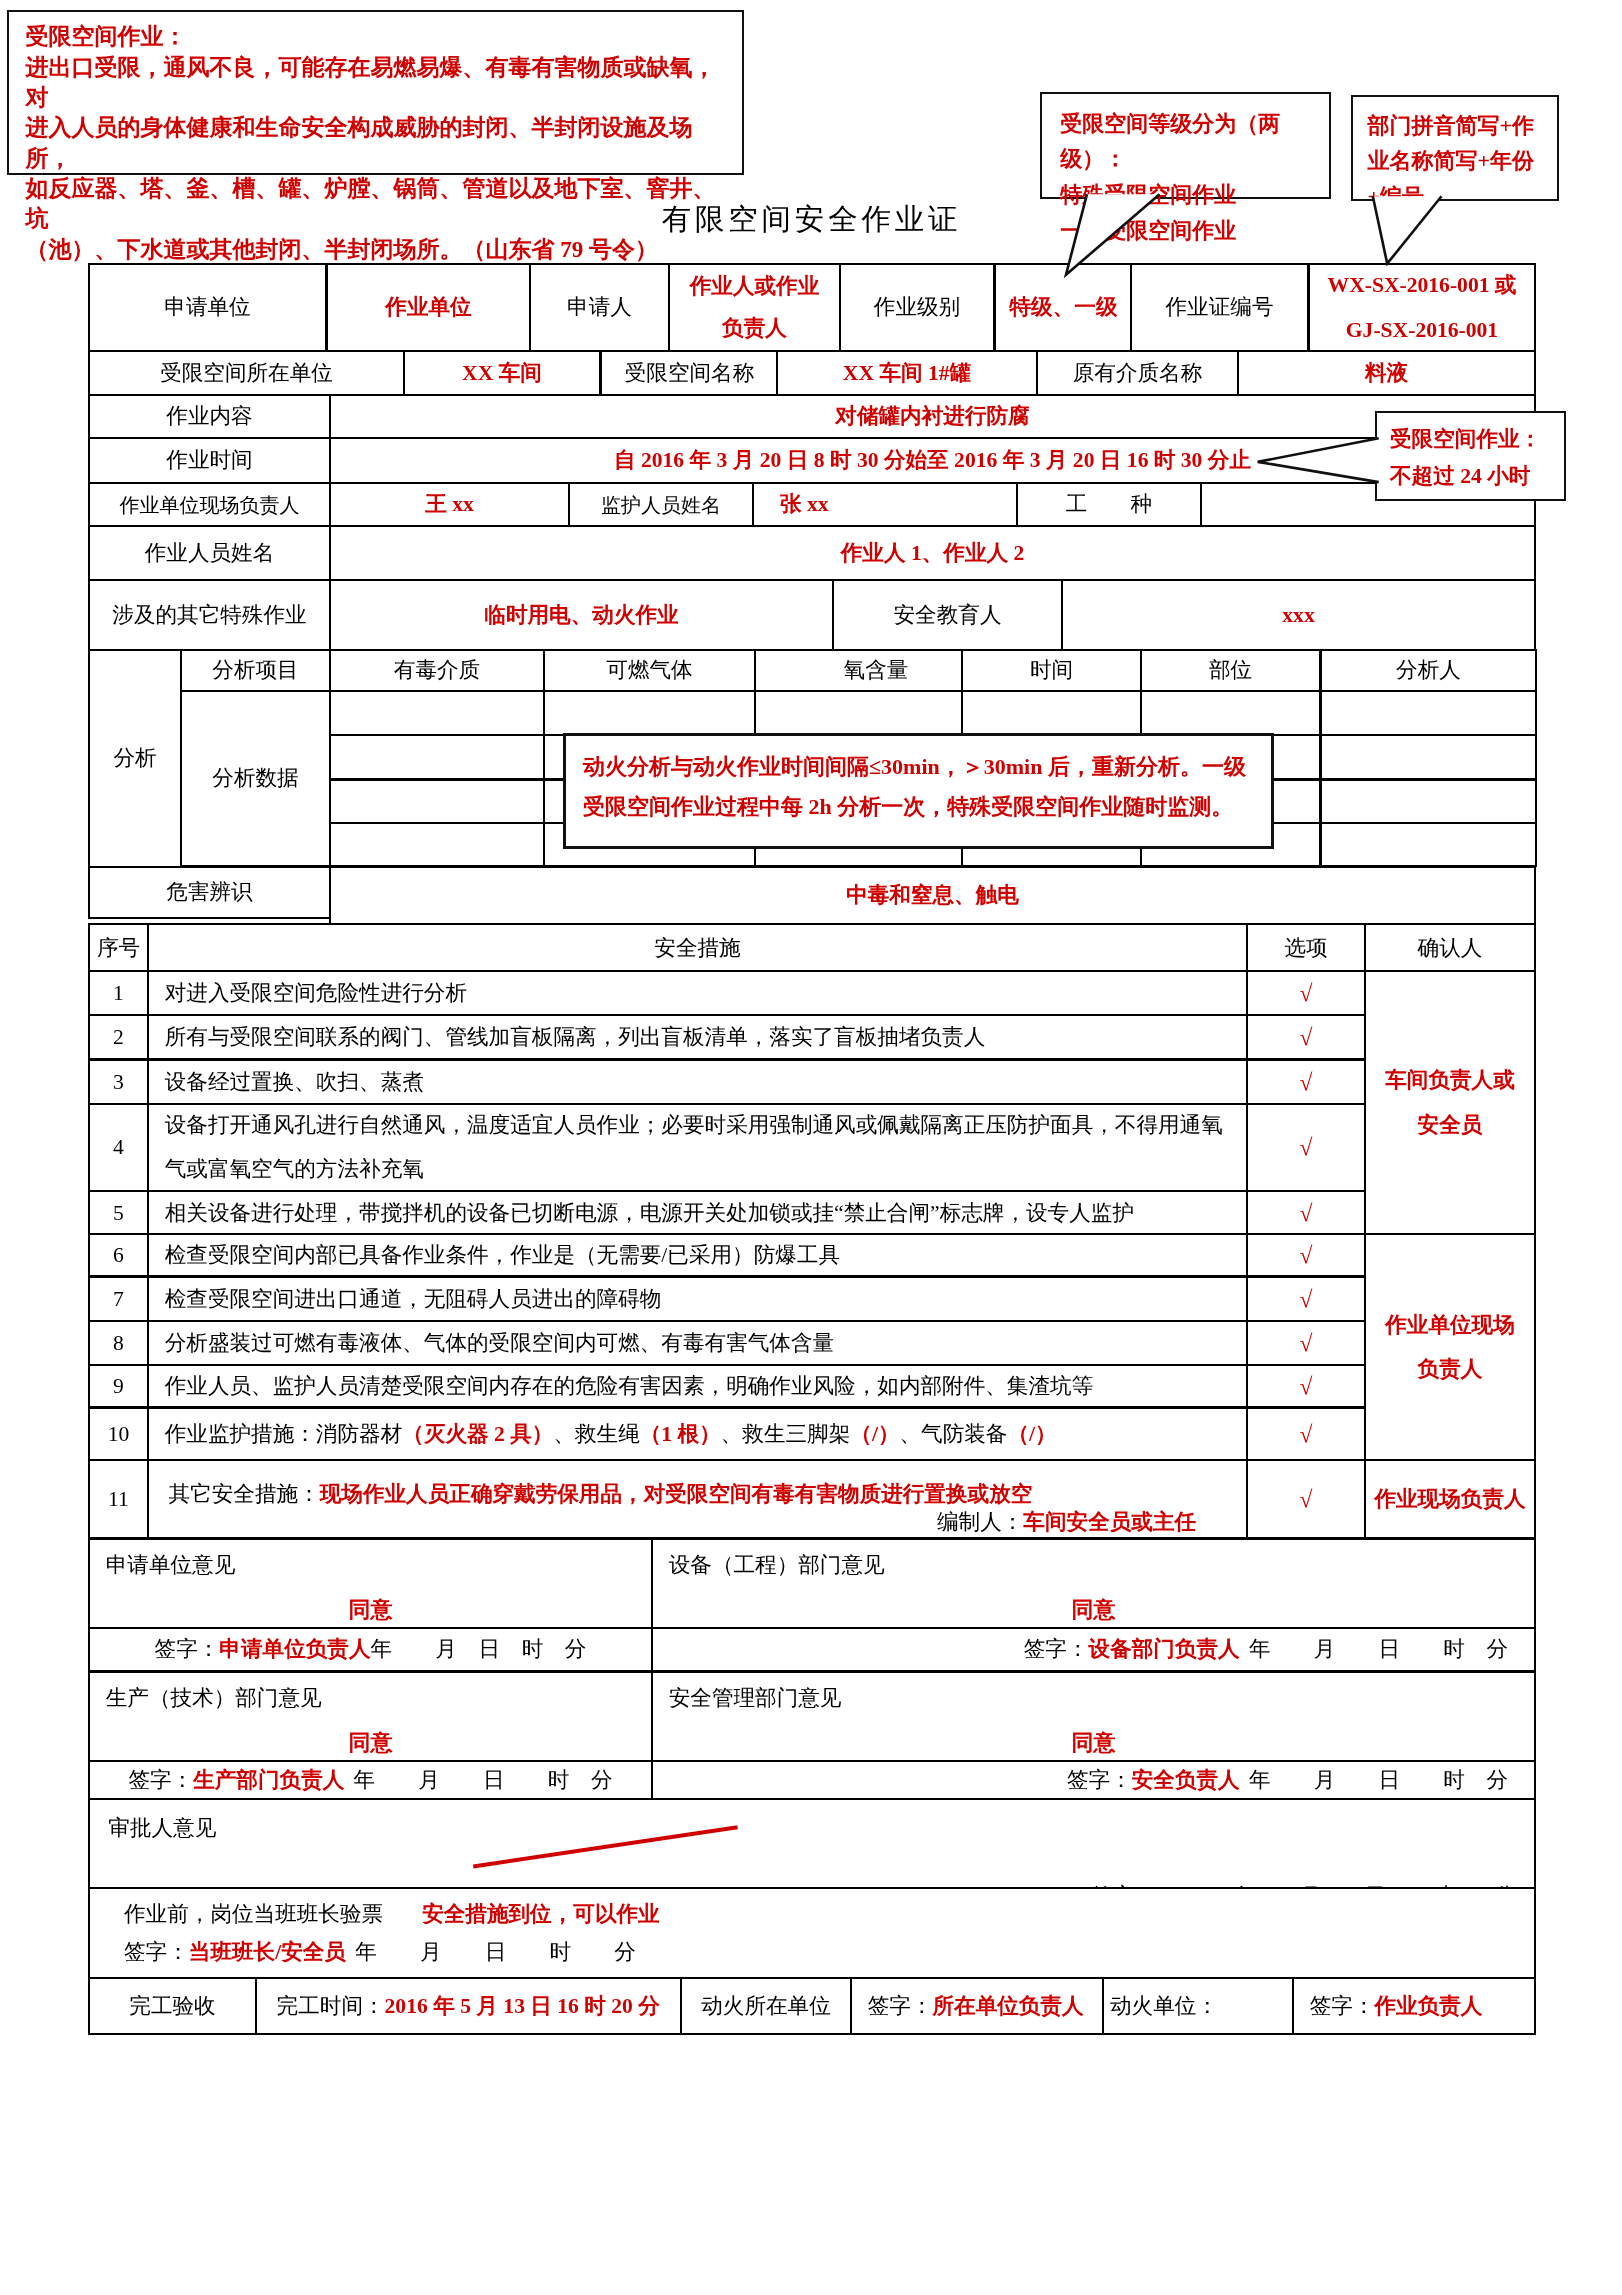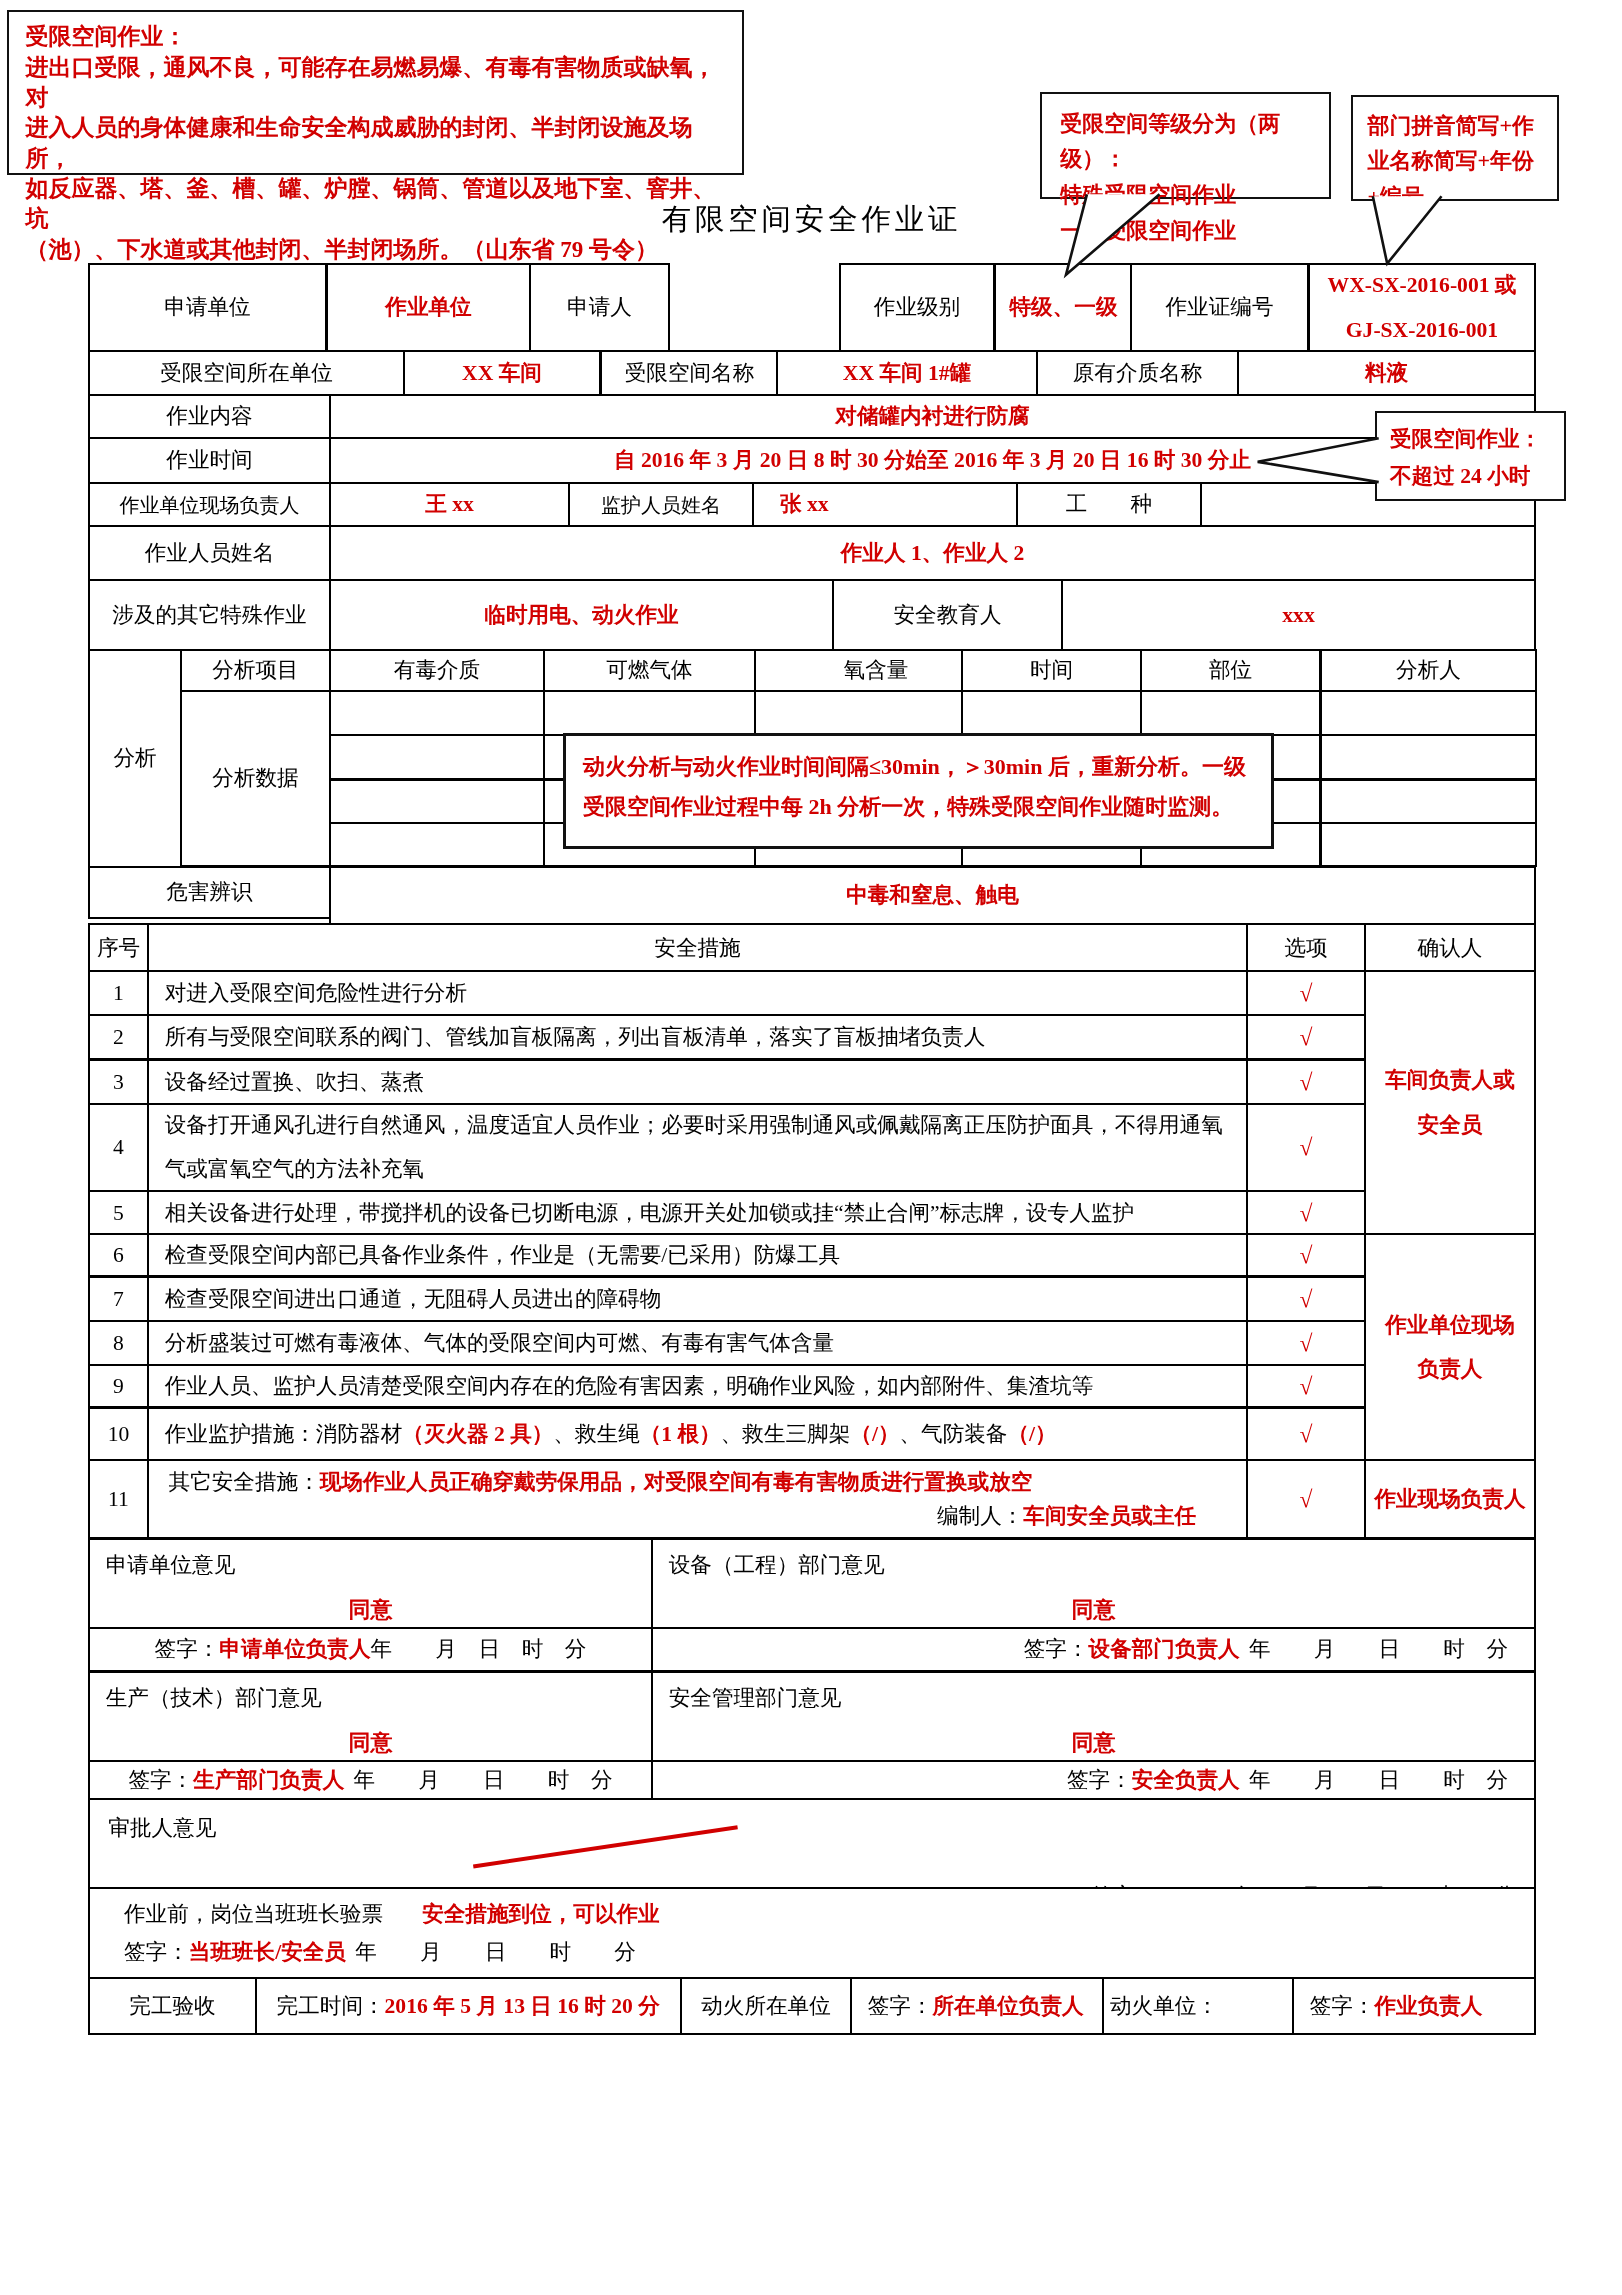--- a/index.html
+++ b/index.html
@@ -71,20 +71,22 @@
 +编号</div>
 
 <div class="box pre" style="left:1375px;top:411px;width:191px;height:90px;padding:7.9px 13px;font-size:21.6px;line-height:1.7;">受限空间作业：
 不超过 24 小时</div>
 
 <div class="tbl" style="left:88px;top:263px;width:1448px;height:1773px;">
 
   <div class="cell" style="left:0px;top:0px;width:239px;height:89px;">申请单位</div>
   <div class="cell red" style="left:238px;top:0px;width:205px;height:89px;">作业单位</div>
   <div class="cell" style="left:441px;top:0px;width:141px;height:89px;">申请人</div>
+  <div class="cell red pre" style="left:580px;top:0px;width:173px;height:89px;line-height:1.9;">作业人或作业
+负责人</div>
   <div class="cell" style="left:751px;top:0px;width:156px;height:89px;">作业级别</div>
   <div class="cell red" style="left:906px;top:0px;width:139px;height:89px;">特级、一级</div>
   <div class="cell" style="left:1042px;top:0px;width:179px;height:89px;">作业证编号</div>
   <div class="cell red pre lh2" style="left:1220px;top:0px;width:228px;height:89px;">WX-SX-2016-001 或
 GJ-SX-2016-001</div>
 
   <div class="cell" style="left:0px;top:87px;width:317px;height:46px;">受限空间所在单位</div>
   <div class="cell red" style="left:315px;top:87px;width:198px;height:46px;">XX 车间</div>
   <div class="cell" style="left:512px;top:87px;width:179px;height:46px;">受限空间名称</div>
   <div class="cell red" style="left:688px;top:87px;width:262px;height:46px;">XX 车间 1#罐</div>
@@ -201,21 +203,21 @@
       <span>、救生绳</span>
       <span class="red">（1 根）</span>
       <span>、救生三脚架</span>
       <span class="red">（/）</span>
       <span>、气防装备</span>
       <span class="red">（/）</span>
   </div>
   <div class="cell red" style="left:1158px;top:1144px;width:120px;height:54px;font-size:23.6px;">√</div>
 
   <div class="cell" style="left:0px;top:1196px;width:61px;height:80px;">11</div>
-  <div class="cell m11" style="left:59px;top:1196px;width:1101px;height:80px;">
+  <div class="cell m11" style="left:59px;top:1196px;width:1101px;height:80px;justify-content:flex-end;">
     <div class="l1"><span>其它安全措施：</span><span class="red">现场作业人员正确穿戴劳保用品，对受限空间有毒有害物质进行置换或放空</span></div>
     <div class="l2"><span>编制人：</span><span class="red">车间安全员或主任</span></div>
   </div>
   <div class="cell red" style="left:1158px;top:1196px;width:120px;height:80px;font-size:23.6px;">√</div>
 
   <div class="cell red lh2" style="left:1276px;top:707px;width:172px;height:265px;padding:1.3px 13px;">车间负责人或安全员</div>
   <div class="cell red lh2" style="left:1276px;top:970px;width:172px;height:228px;padding:1.3px 13px;">作业单位现场负责人</div>
   <div class="cell red" style="left:1276px;top:1196px;width:172px;height:80px;padding:1.3px 5.2px;">作业现场负责人</div>
 
   <div class="cell opblock" style="left:0px;top:1275px;width:565px;height:92px;">

